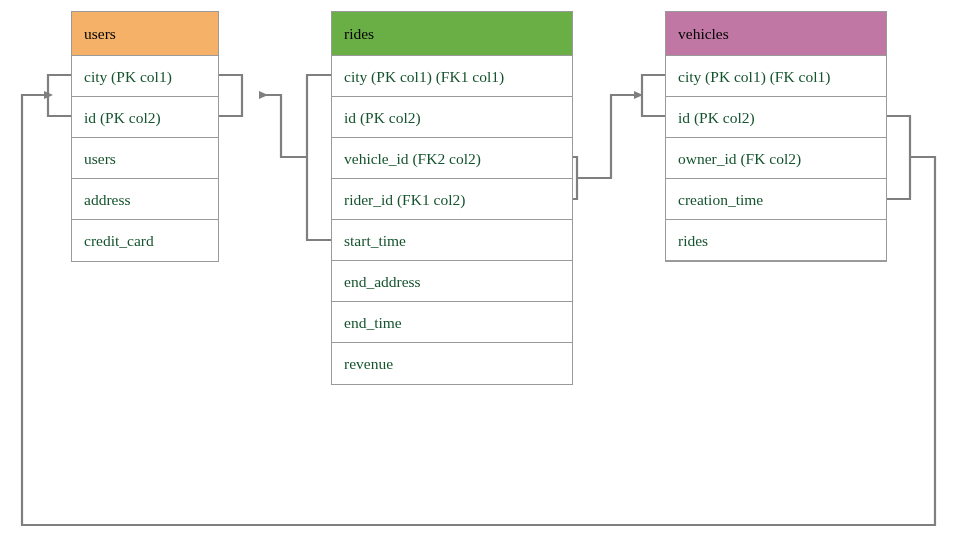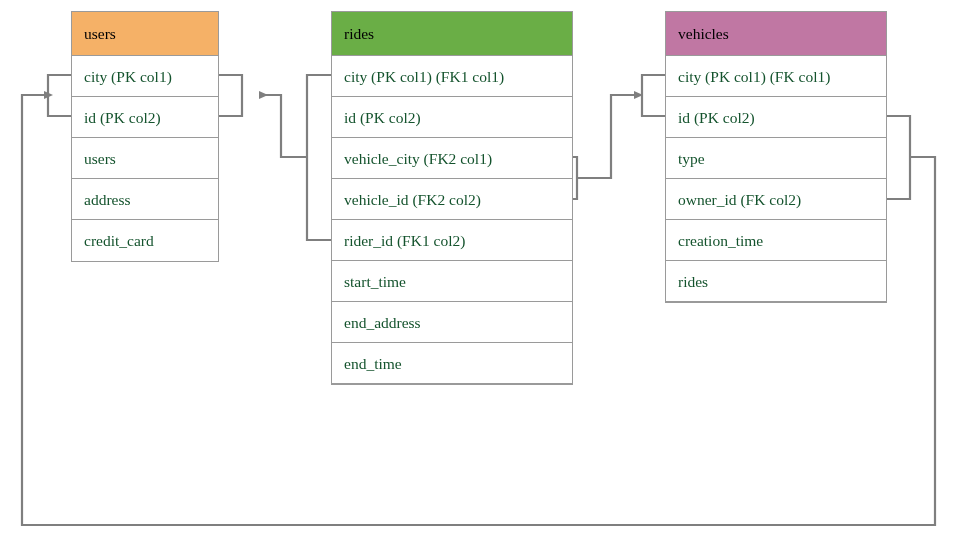--- a/index.html
+++ b/index.html
@@ -100,31 +100,30 @@
     <div class="table-row">id (PK col2)</div>
     <div class="table-row">users</div>
     <div class="table-row">address</div>
     <div class="table-row last">credit_card</div>
   </div>
 
   <div class="table-box" style="left:331px; top:11px; width:242px;">
     <div class="table-header" style="background:#6AAE46;">rides</div>
     <div class="table-row">city (PK col1) (FK1 col1)</div>
     <div class="table-row">id (PK col2)</div>
-    <div class="table-row">vehicle_city (FK2 col1)</div>
     <div class="table-row">vehicle_id (FK2 col2)</div>
     <div class="table-row">rider_id (FK1 col2)</div>
     <div class="table-row">start_time</div>
     <div class="table-row">end_address</div>
     <div class="table-row">end_time</div>
+    <div class="table-row last">revenue</div>
   </div>
 
   <div class="table-box" style="left:665px; top:11px; width:222px;">
     <div class="table-header" style="background:#C077A3;">vehicles</div>
     <div class="table-row">city (PK col1) (FK col1)</div>
     <div class="table-row">id (PK col2)</div>
-    <div class="table-row">type</div>
     <div class="table-row">owner_id (FK col2)</div>
     <div class="table-row">creation_time</div>
     <div class="table-row">rides</div>
   </div>
 
 </div>
 
 </body></html>

